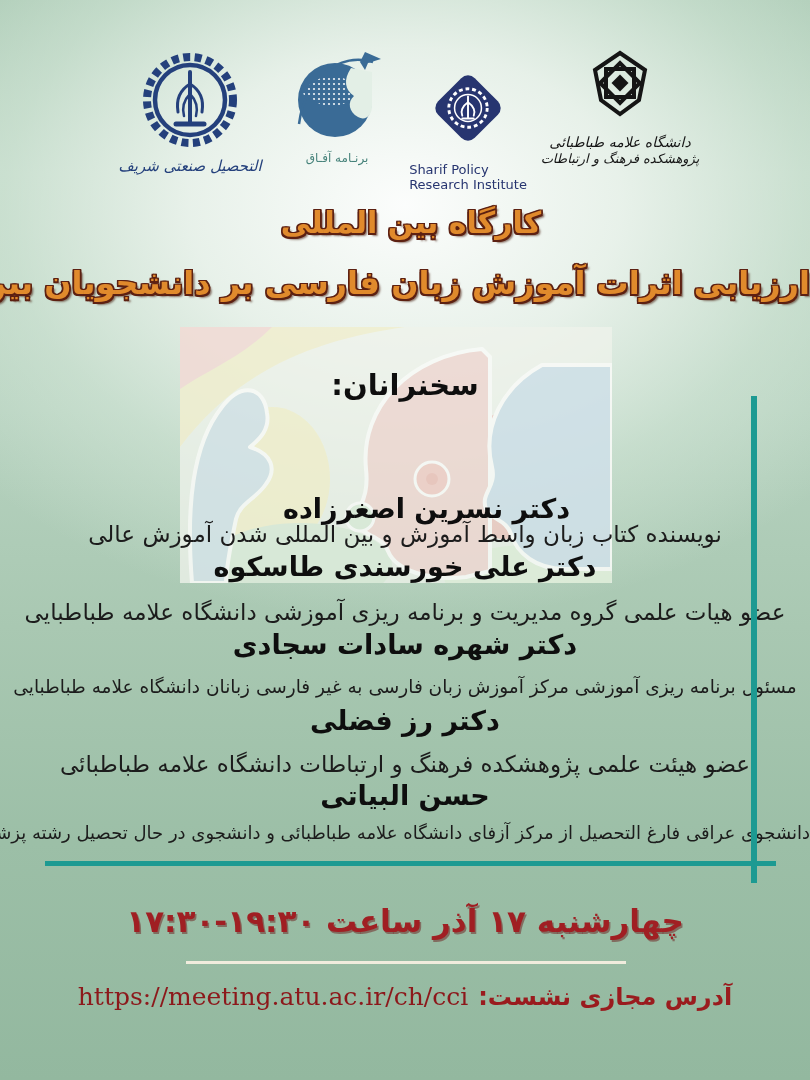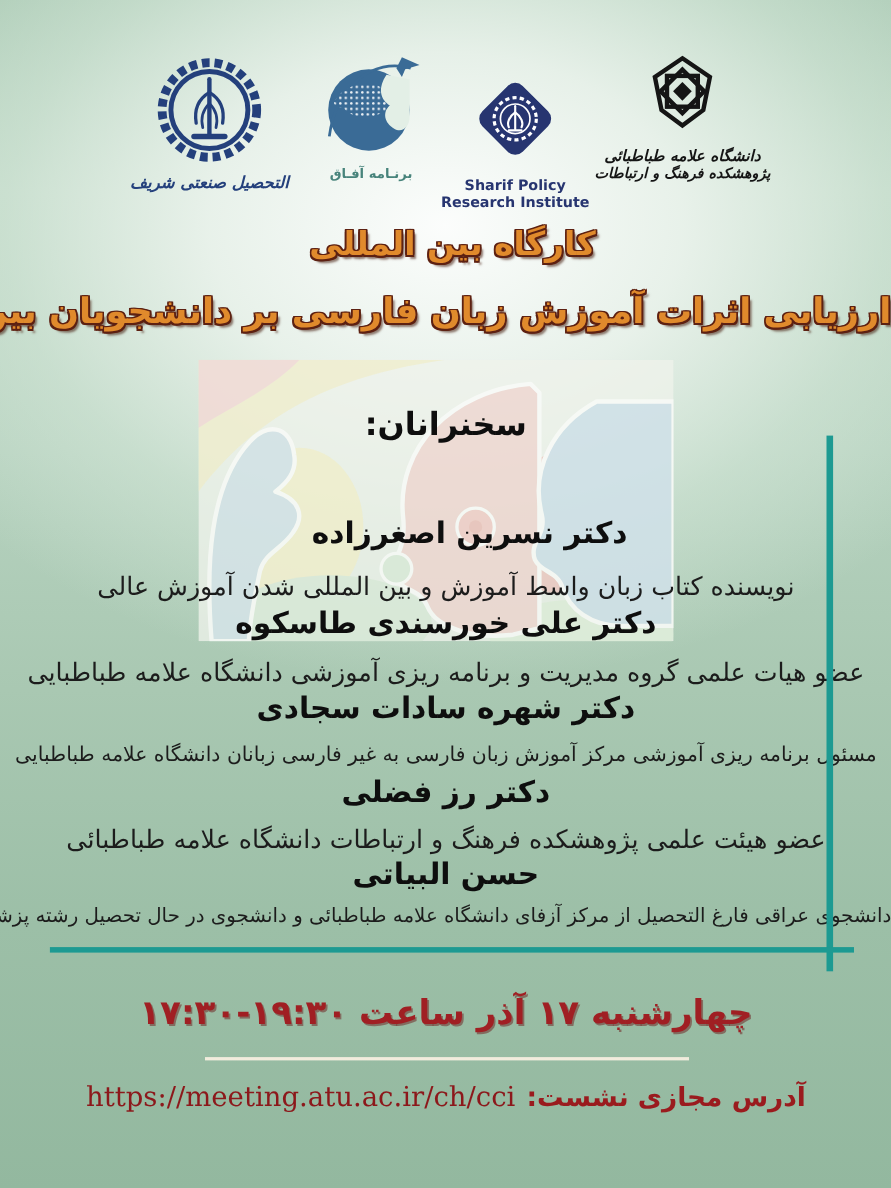--- a/index.html
+++ b/index.html
@@ -10,21 +10,21 @@
       radial-gradient(ellipse 95% 52% at 50% 19%,
         rgba(255,255,255,.95) 0%, rgba(238,245,239,.88) 28%,
         rgba(214,232,218,.55) 52%, rgba(214,232,218,0) 74%),
       linear-gradient(180deg,#a9c9b3 0%,#bcd6c4 16%,#b6d2bf 38%,#a9c8b2 58%,#9cbfa7 78%,#93b89f 100%);
   }
   .abs{position:absolute;}
   .ctr{left:0;right:0;text-align:center;white-space:nowrap;}
 
   
   .logo-block{display:flex;flex-direction:column;align-items:center;}
-  .logo-cap{font-weight:bold;color:#24407c;text-align:center;line-height:1.15;}
+  .logo-cap{font-weight:normal;color:#24407c;text-align:left;line-height:1.15;}
   .cap-fa{font-style:italic;}
   .cap-en{color:#273570;font-size:13px;direction:ltr;}
   .cap-black{color:#151515;}
 
   
   .kicker,.main-title{
     font-weight:900;color:#e08a2c;
     text-shadow:-1.5px 0 #5d2112,1.5px 0 #5d2112,0 -1.5px #5d2112,0 1.5px #5d2112,
                 -1.5px -1.5px #5d2112,1.5px 1.5px #5d2112,-1.5px 1.5px #5d2112,1.5px -1.5px #5d2112,
                 3px 3px 2px rgba(64,22,8,.55);
@@ -146,21 +146,21 @@
         <path d="M362 38 C322 60 302 100 312 140 C317 160 300 166 306 182 C311 193 326 192 331 207 C337 227 357 242 384 242 L432 242 L432 38 Z" fill="#bcd5e6" stroke="#ffffff" stroke-width="4"></path>
         <circle cx="252" cy="152" r="17" fill="#f0b9b2" stroke="#ffffff" stroke-width="3"></circle>
         <circle cx="252" cy="152" r="6" fill="#e8a79e"></circle>
         <circle cx="180" cy="190" r="14" fill="#cfe6cf" stroke="#ffffff" stroke-width="3"></circle>
       </g>
     </svg>
   </div>
 
   <div class="abs ctr spk-head">سخنرانان:</div>
 
-  <div class="abs ctr spk-name" style="top:470px;padding-left:43px;">دکتر نسرین اصغرزاده</div>
+  <div class="abs ctr spk-name" style="top:493px;padding-left:43px;">دکتر نسرین اصغرزاده</div>
   <div class="abs ctr spk-role" style="top:521px;">نویسنده کتاب زبان واسط آموزش و بین المللی شدن آموزش عالی</div>
 
   <div class="abs ctr spk-name" style="top:551px;">دکتر علی خورسندی طاسکوه</div>
   <div class="abs ctr spk-role" style="top:599px;">عضو هیات علمی گروه مدیریت و برنامه ریزی آموزشی دانشگاه علامه طباطبایی</div>
 
   <div class="abs ctr spk-name" style="top:629px;">دکتر شهره سادات سجادی</div>
   <div class="abs ctr spk-role" style="top:676px;font-size:18.5px;">مسئول برنامه ریزی آموزشی مرکز آموزش زبان فارسی به غیر فارسی زبانان دانشگاه علامه طباطبایی</div>
 
   <div class="abs ctr spk-name" style="top:705px;">دکتر رز فضلی</div>
   <div class="abs ctr spk-role" style="top:751px;">عضو هیئت علمی پژوهشکده فرهنگ و ارتباطات دانشگاه علامه طباطبائی</div>

